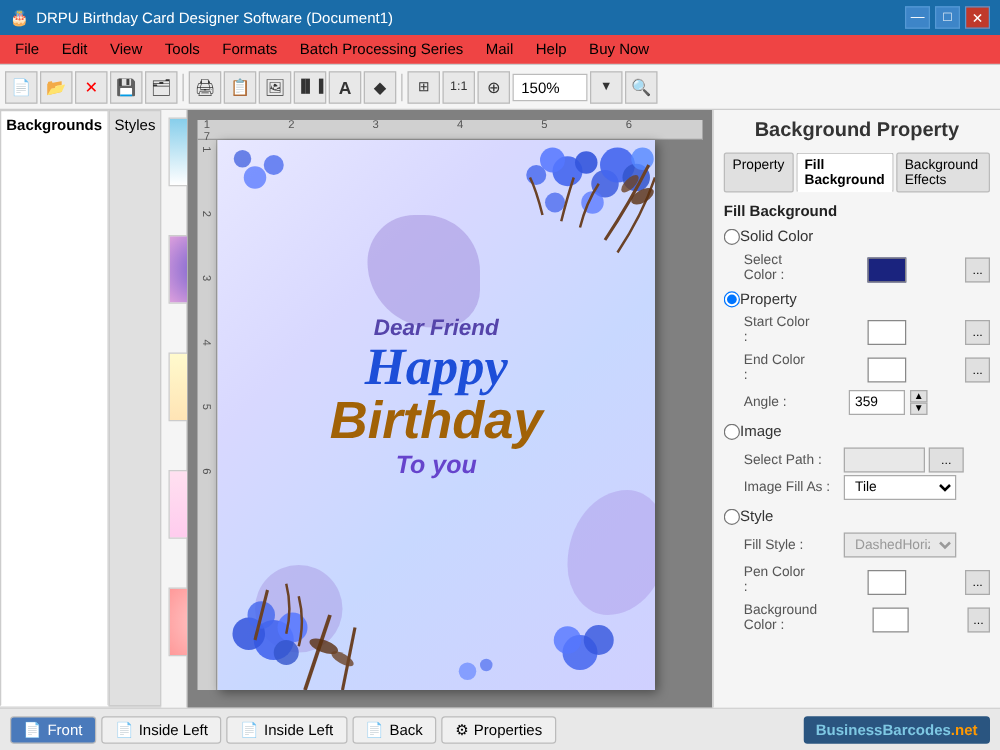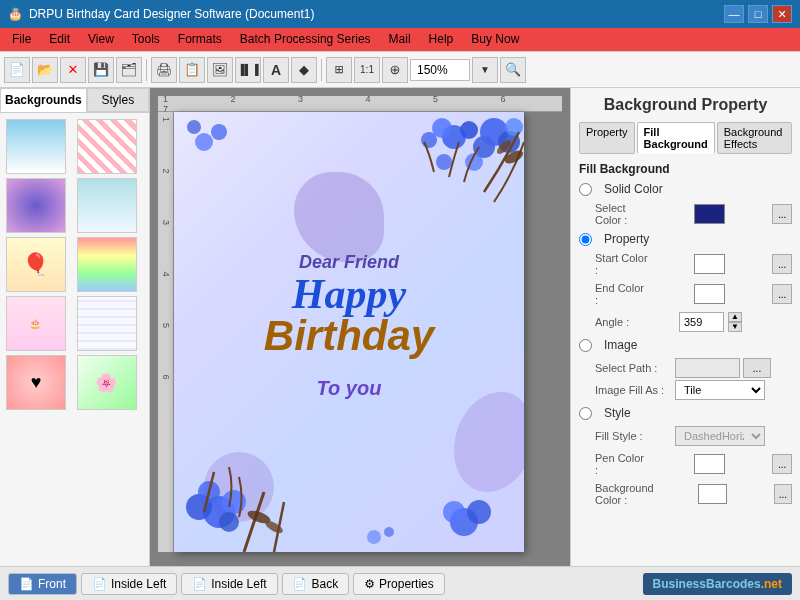--- a/index.html
+++ b/index.html
@@ -79,21 +79,21 @@
       display: flex;
       height: calc(600px - 28px - 24px - 36px - 34px);
     }
 
     
     .left-panel {
       width: 150px;
       background: #f5f5f5;
       border-right: 1px solid #ccc;
       display: flex;
-      flex-direction: column;
+      flex-direction: row;
     }
     .panel-tabs {
       display: flex;
       border-bottom: 1px solid #ccc;
     }
     .panel-tab {
       flex: 1;
       text-align: center;
       padding: 4px;
       font-size: 12px;
@@ -201,21 +201,21 @@
       font-family: Liberation Sans, sans-serif;
       font-style: italic;
       font-weight: bold;
       line-height: 1;
     }
     .to-you-text {
       font-size: 20px;
       color: #6644cc;
       font-style: italic;
       font-weight: bold;
-      margin-top: 20px;
+      margin-top: 4px;
     }
     
     .blob1 {
       position: absolute;
       top: 60px; left: 120px;
       width: 90px; height: 90px;
       background: rgba(160,140,220,0.5);
       border-radius: 50% 60% 40% 70%;
     }
     .blob2 {
@@ -267,28 +267,28 @@
     }
     .section-label {
       font-size: 12px;
       font-weight: bold;
       margin-bottom: 6px;
       color: #222;
     }
     .radio-row {
       display: flex;
       align-items: center;
-      gap: 12px;
+      gap: 0;
       margin-bottom: 6px;
     }
     .radio-row input[type=radio] { cursor: pointer; }
     .radio-label { font-size: 12px; color: #333; font-weight: 500; }
     .field-row {
       display: flex;
-      align-items: center;
+      align-items: flex-end;
       margin-bottom: 6px;
       padding-left: 16px;
       gap: 44px;
     }
     .field-label {
       font-size: 11px;
       color: #555;
       width: 80px;
     }
     .color-swatch {

